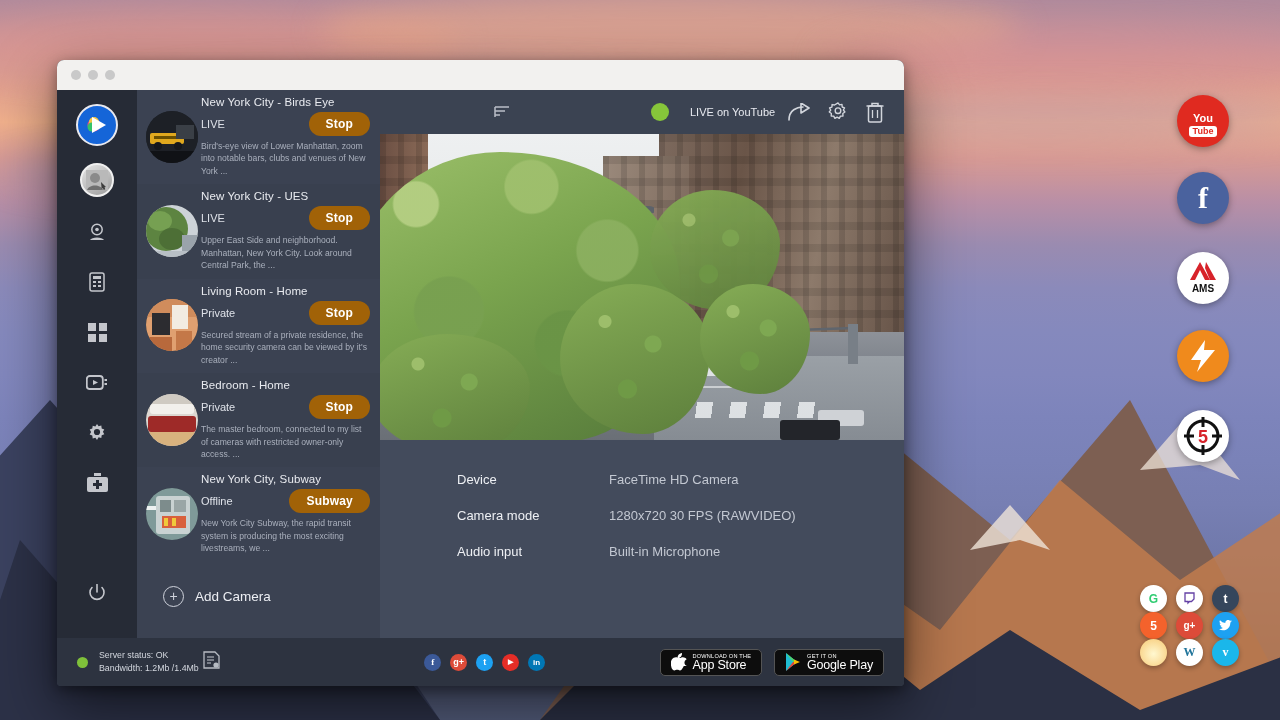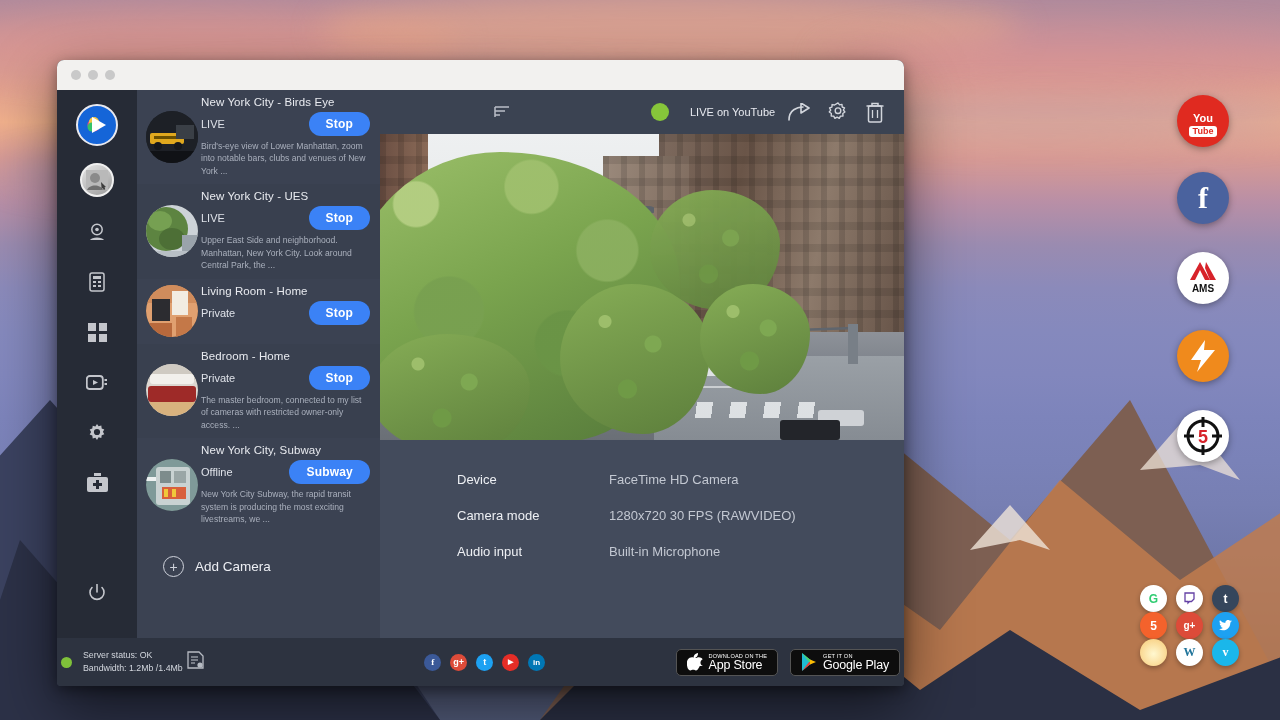--- a/index.html
+++ b/index.html
@@ -109,21 +109,21 @@
   .cam-thumb {
     grid-row: 1 / span 3; width: 52px; height: 52px; border-radius: 50%;
     overflow: hidden; align-self: center; justify-self: center;
     background: #20252e; position: relative;
   }
   .cam-title { font-size: 11.5px; color: #e8eaef; padding-bottom: 2px; letter-spacing:.1px;}
   .cam-status-row { display: flex; align-items: center; justify-content: space-between; padding: 2px 0 3px 0;}
   .cam-status { font-size: 11px; color: #dfe2e9; }
   .cam-btn {
     font-size: 12px; font-weight: bold; color: #fff;
-    background: #3b82f6; border: none; border-radius: 13px;
+    background: #a16207; border: none; border-radius: 13px;
     padding: 5px 17px; cursor: pointer; letter-spacing: .2px;
   }
   .cam-desc {
     font-size: 8.6px; color: #aab0bd; line-height: 1.45;
     padding-top: 1px; padding-right: 2px;
   }
   #addcam {
     display: flex; align-items: center; gap: 11px;
     padding: 24px 0 0 26px; cursor: pointer;
   }
@@ -221,21 +221,21 @@
     letter-spacing: .2px;
   }
   #specs { padding: 32px 8px 0 77px; flex: 1; }
   .spec-row { display: flex; align-items: baseline; margin-bottom: 21px; }
   .spec-k { width: 152px; font-size: 13px; color: #eef0f4; }
   .spec-v { font-size: 13px; color: #c3c8d2; }
 
   
   #statusbar {
     height: 48px; flex: none; background: #2d3340;
-    display: flex; align-items: center; padding: 0 4px; justify-content: space-between;
+    display: flex; align-items: center; padding: 0 20px; justify-content: space-between;
   }
   .sb-dot { width: 11px; height: 11px; border-radius: 50%; background: #7fc13a; margin-right: 11px; }
   .sb-text { font-size: 8.8px; color: #d3d7de; line-height: 1.45; }
   .sb-doc { margin-left: 4px; opacity: .85; }
   .sb-mid { flex: 1; display: flex; justify-content: center; gap: 9px; padding-left: 90px;}
   .soc { width: 17px; height: 17px; border-radius: 50%; display:flex; align-items:center;
          justify-content:center; font-size: 9px; color: #fff; font-weight: bold; cursor:pointer;}
   .badges { display: flex; gap: 12px; }
   .badge {
     background: #0d0d0d; border: 1px solid #545454; border-radius: 5px;
@@ -472,20 +472,21 @@
             <rect x="26" y="6" width="16" height="24" fill="#f2ece2"></rect>
             <rect x="30" y="32" width="16" height="20" fill="#c47848"></rect>
             <rect x="0" y="38" width="26" height="14" fill="#b8693c"></rect>
           </svg>
         </div>
         <div class="cam-title">Living Room - Home</div>
         <div class="cam-status-row">
           <span class="cam-status">Private</span>
           <button class="cam-btn">Stop</button>
         </div>
+        <div class="cam-desc">Secured stream of a private residence, the home security camera can be viewed by it's creator ...</div>
       </div>
 
       <div class="cam alt">
         <div class="cam-thumb">
           <svg width="52" height="52" viewBox="0 0 52 52">
             <rect width="52" height="52" fill="#dcd8d2"></rect>
             <rect x="0" y="0" width="52" height="16" fill="#cfcac2"></rect>
             <rect x="4" y="10" width="44" height="10" rx="3" fill="#f2f0ec"></rect>
             <rect x="2" y="22" width="48" height="16" rx="3" fill="#9e2a28"></rect>
             <rect x="0" y="38" width="52" height="14" fill="#d8b27e"></rect>

